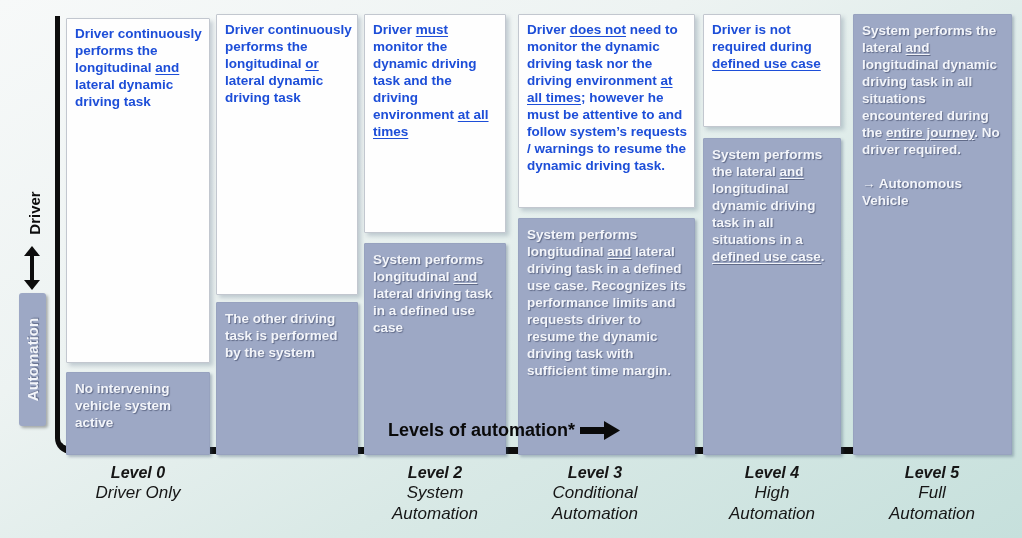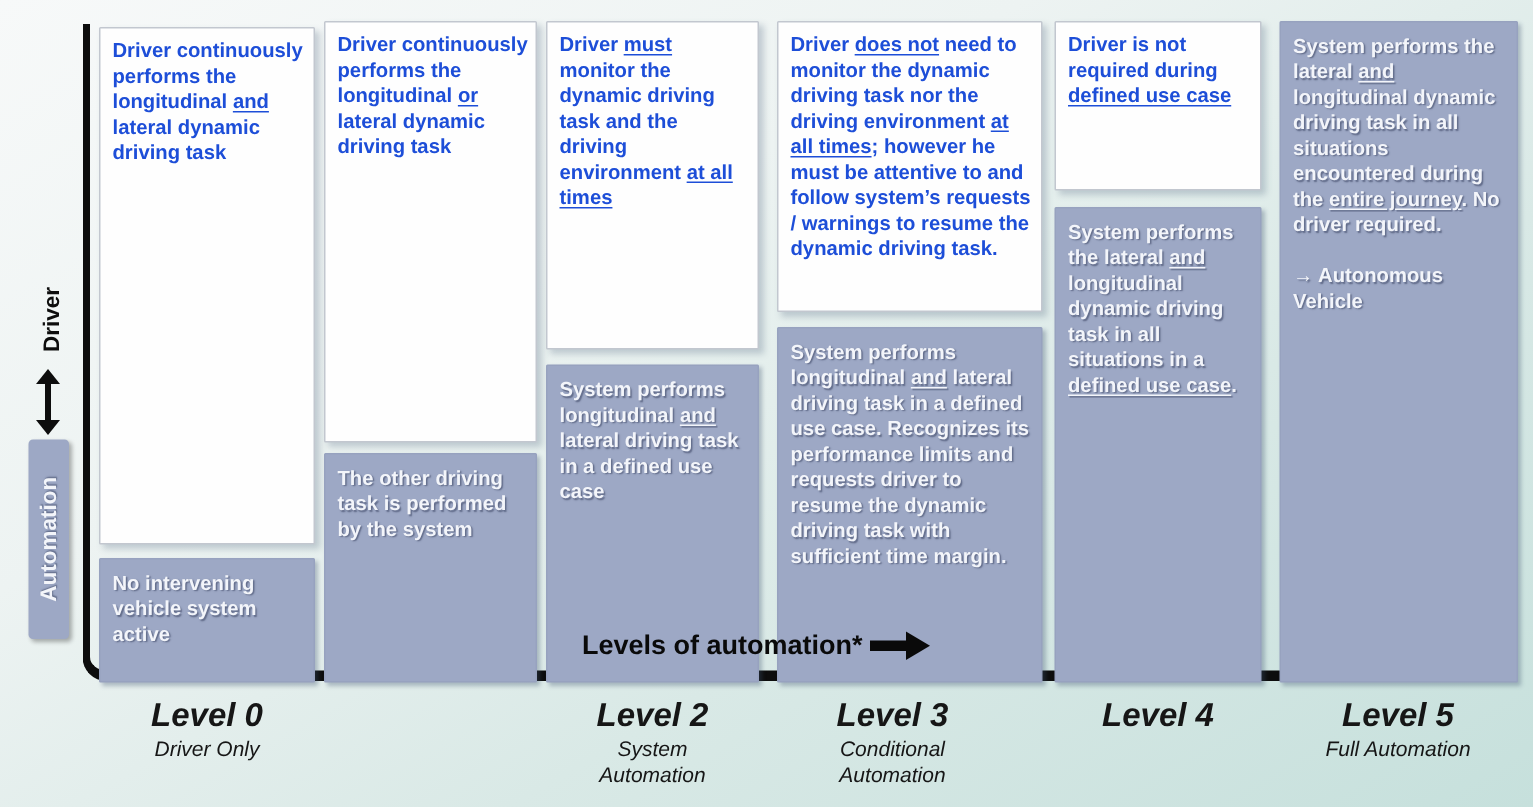--- a/index.html
+++ b/index.html
@@ -75,22 +75,22 @@
 
   
   .banner {
     position:absolute; left:388px; top:420px; z-index:5;
     display:flex; gap:5px;
     color:#0a0a0a; font-weight:bold; font-size:18px; white-space:nowrap;
   }
 
   
   .lvl { position:absolute; top:463px; text-align:center; color:#161616; }
-  .lvl .lv { font-weight:bold; font-style:italic; font-size:22px; line-height:1.25; }
-  .lvl .nm { font-style:italic; font-size:14px; line-height:1.22; }
+  .lvl .lv { font-weight:bold; font-style:italic; font-size:16px; line-height:1.25; }
+  .lvl .nm { font-style:italic; font-size:17px; line-height:1.22; }
   #lvl1 { left:73px;  width:130px; }
   #lvl2 { left:222px; width:130px; }
   #lvl3 { left:375px; width:120px; }
   #lvl4 { left:530px; width:130px; }
   #lvl5 { left:722px; width:100px; }
   #lvl6 { left:882px; width:100px; }
 </style>
 </head>
 <body>
 
@@ -158,19 +158,20 @@
   <div class="lvl" id="lvl3">
     <div class="lv">Level 2</div>
     <div class="nm">System Automation</div>
   </div>
   <div class="lvl" id="lvl4">
     <div class="lv">Level 3</div>
     <div class="nm">Conditional Automation</div>
   </div>
   <div class="lvl" id="lvl5">
     <div class="lv">Level 4</div>
+    <div class="nm">High Automation</div>
   </div>
   <div class="lvl" id="lvl6">
     <div class="lv">Level 5</div>
     <div class="nm">Full Automation</div>
   </div>
 
 </div>
 
 </body></html>

